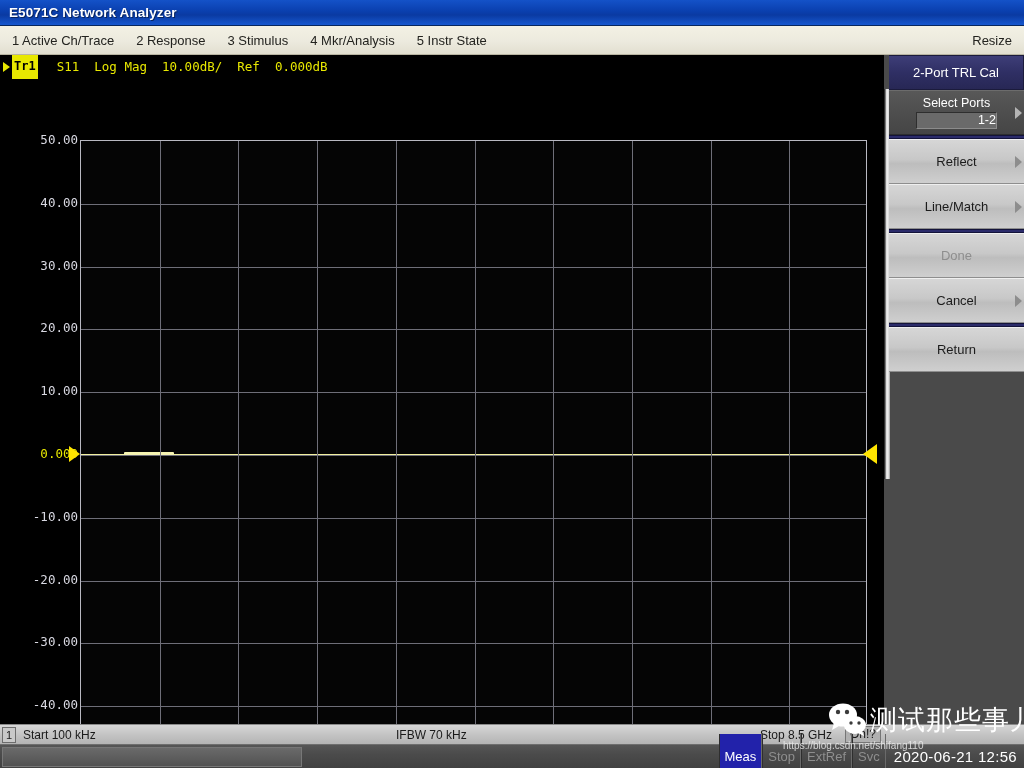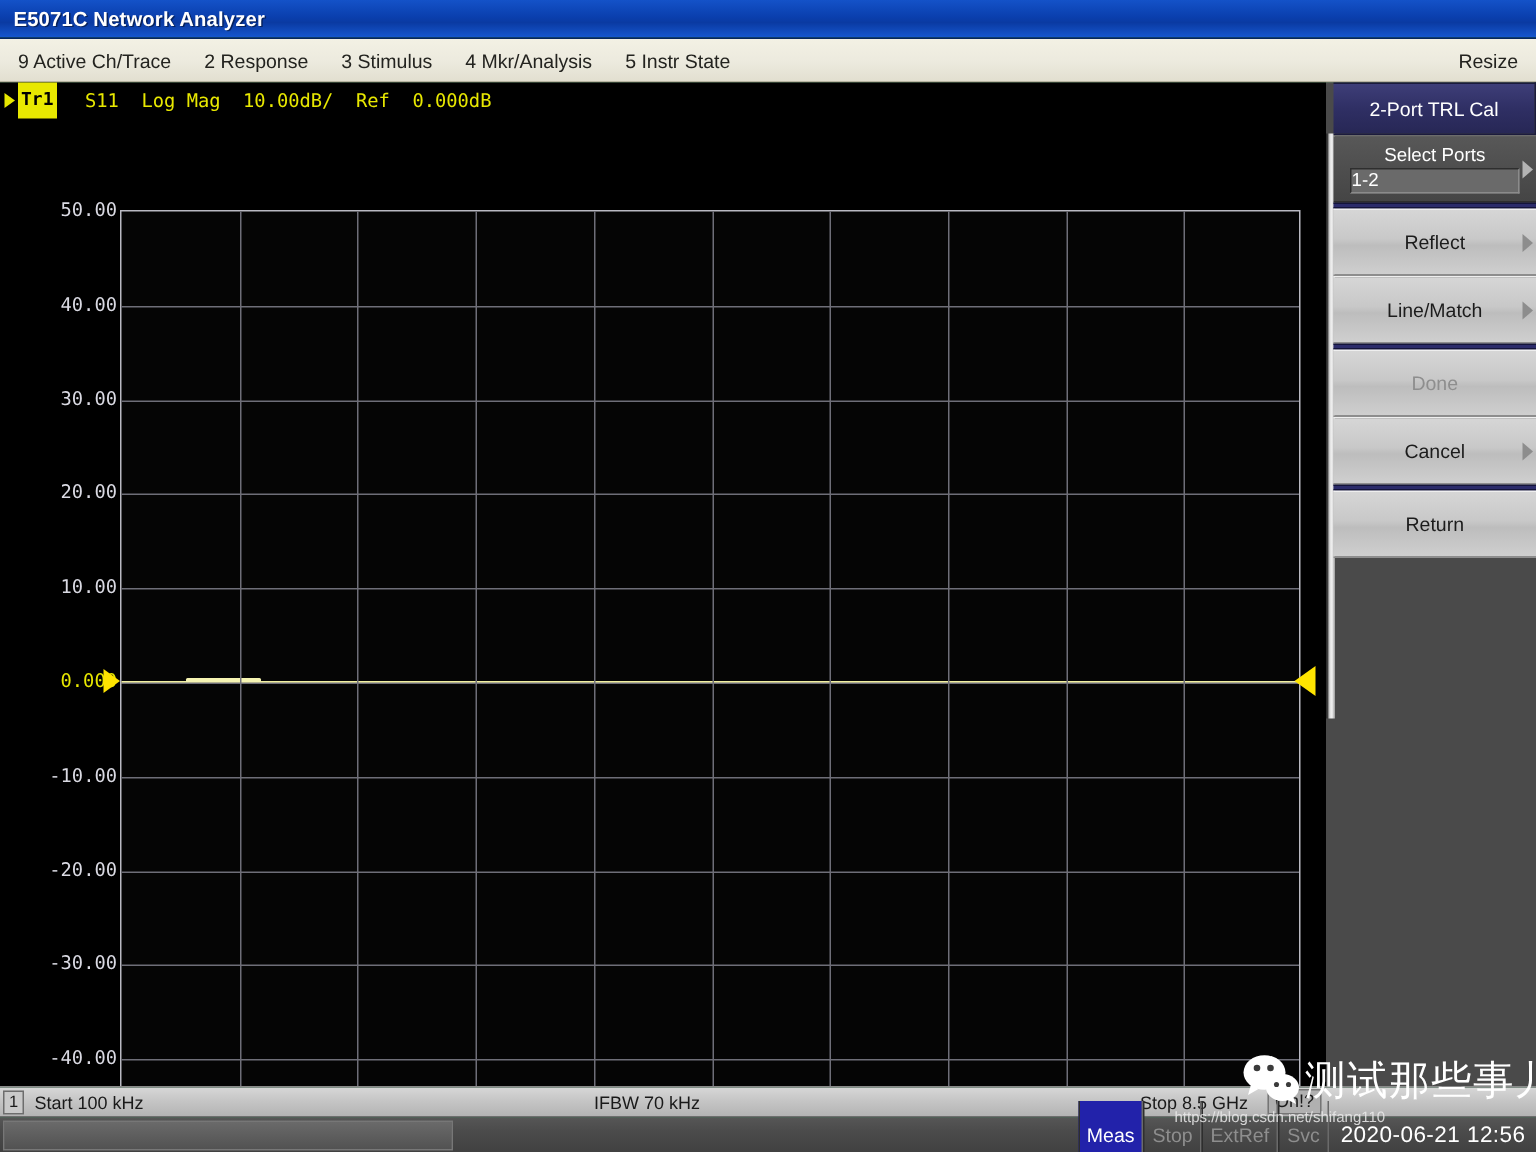--- a/index.html
+++ b/index.html
@@ -5,21 +5,21 @@
   * { box-sizing: border-box; margin: 0; padding: 0; }
   html, body {
     width: 1024px; height: 768px;
     overflow: hidden;
     background: #000;
     font-family: "Liberation Sans", sans-serif;
   }
   #app {
     position: relative;
     width: 1024px; height: 768px;
-    background: #14532d;
+    background: #701a75;
   }
 
   
   .titlebar {
     position: absolute; left: 0; top: 0;
     width: 1024px; height: 26px;
     background: linear-gradient(to bottom, #1452c8 0%, #0a3fae 45%, #0a3aa2 60%, #1657cf 100%);
     border-bottom: 1px solid #06265e;
     display: flex; align-items: center;
   }
@@ -204,22 +204,22 @@
     border-bottom: 1px solid #2e2e2e;
   }
   .sp-key.dark .sp-k-label { font-size: 12.5px; margin-bottom: 2px; }
   .sp-value-box {
     background: #6a6a6a;
     border: 1px solid #3a3a3a;
     border-top-color: #2e2e2e;
     border-left-color: #2e2e2e;
     border-right-color: #8b8b8b;
     border-bottom-color: #8b8b8b;
-    width: 113px;
-    text-align: left;
+    width: 81px;
+    text-align: right;
     font-size: 12.5px;
     color: #ffffff;
     line-height: 15px;
   }
   .sp-key.disabled { color: #8e8e8e; }
   .sp-arrow {
     position: absolute; right: 2px; top: 50%;
     transform: translateY(-50%);
     width: 0; height: 0;
     border-top: 6px solid transparent;
@@ -328,21 +328,21 @@
 <body>
 
 <div id="app">
 
   <div class="titlebar">
     <div class="t-text">E5071C Network Analyzer</div>
   </div>
 
   <div class="menubar">
     <div id="menu-items-host" style="display:flex;align-items:center;">
-        <div class="menu-item">9 Active Ch/Trace</div>
+        <div class="menu-item">1 Active Ch/Trace</div>
         <div class="menu-item">2 Response</div>
         <div class="menu-item">3 Stimulus</div>
         <div class="menu-item">4 Mkr/Analysis</div>
         <div class="menu-item">5 Instr State</div>
       </div>
     <div class="menu-resize">Resize</div>
   </div>
 
   <div class="meas-area">
 

